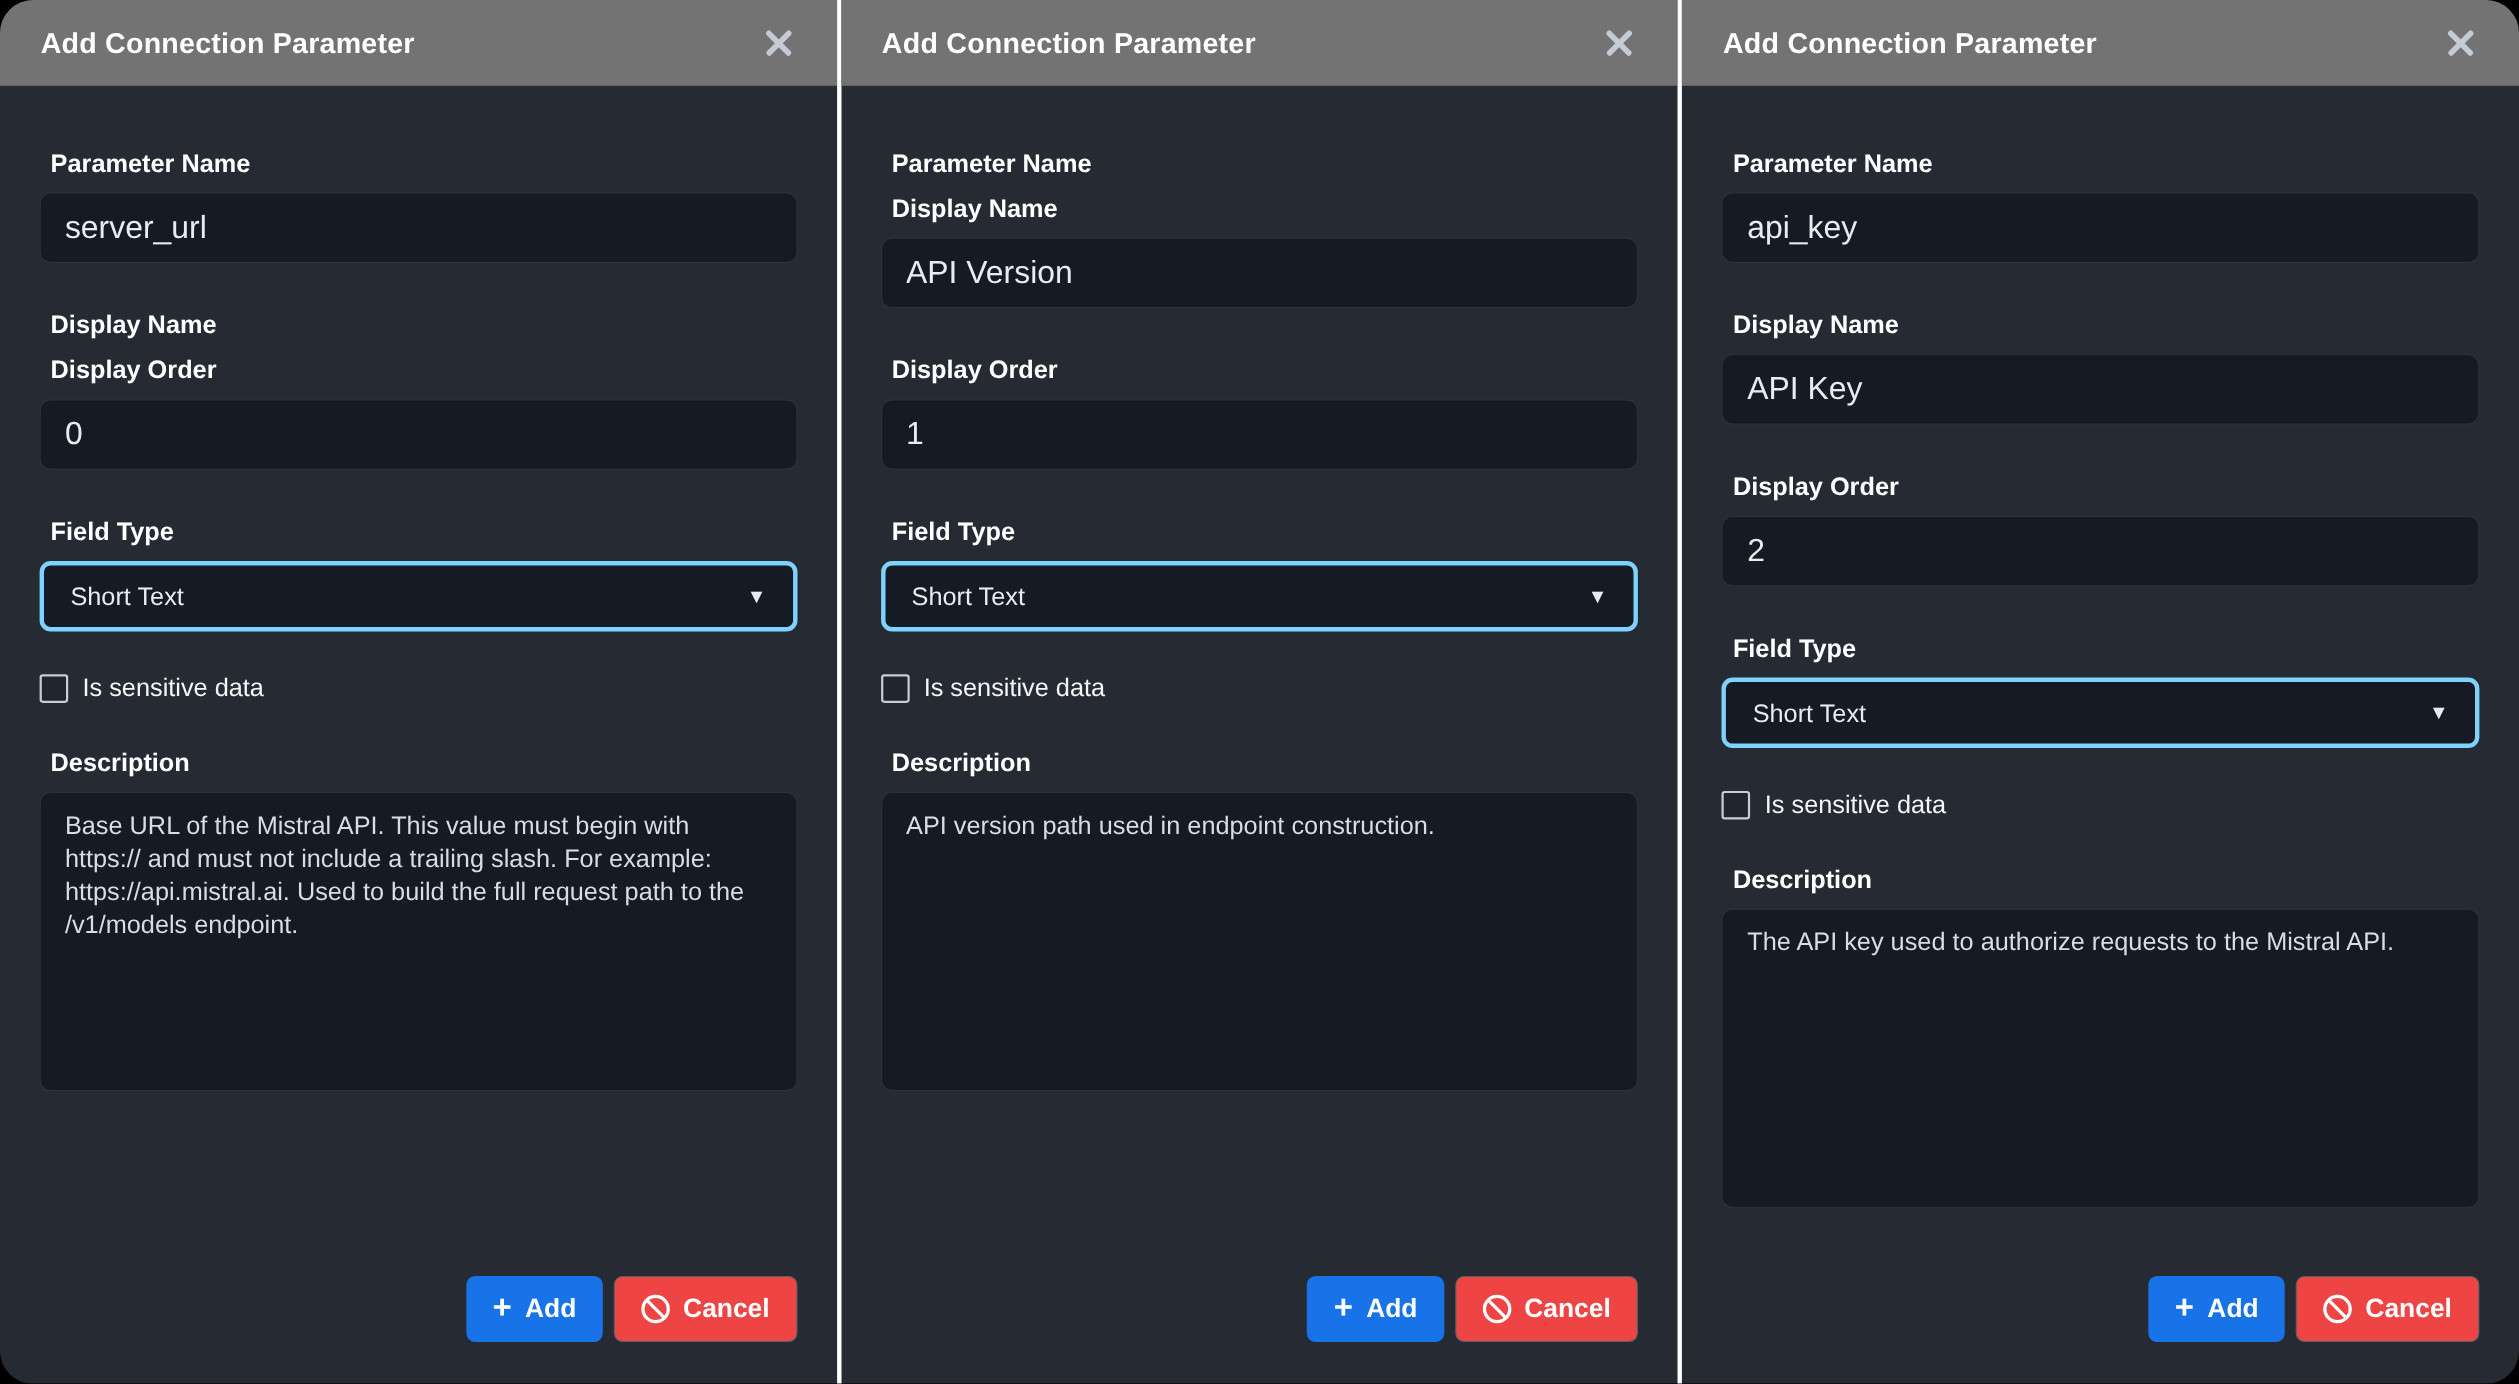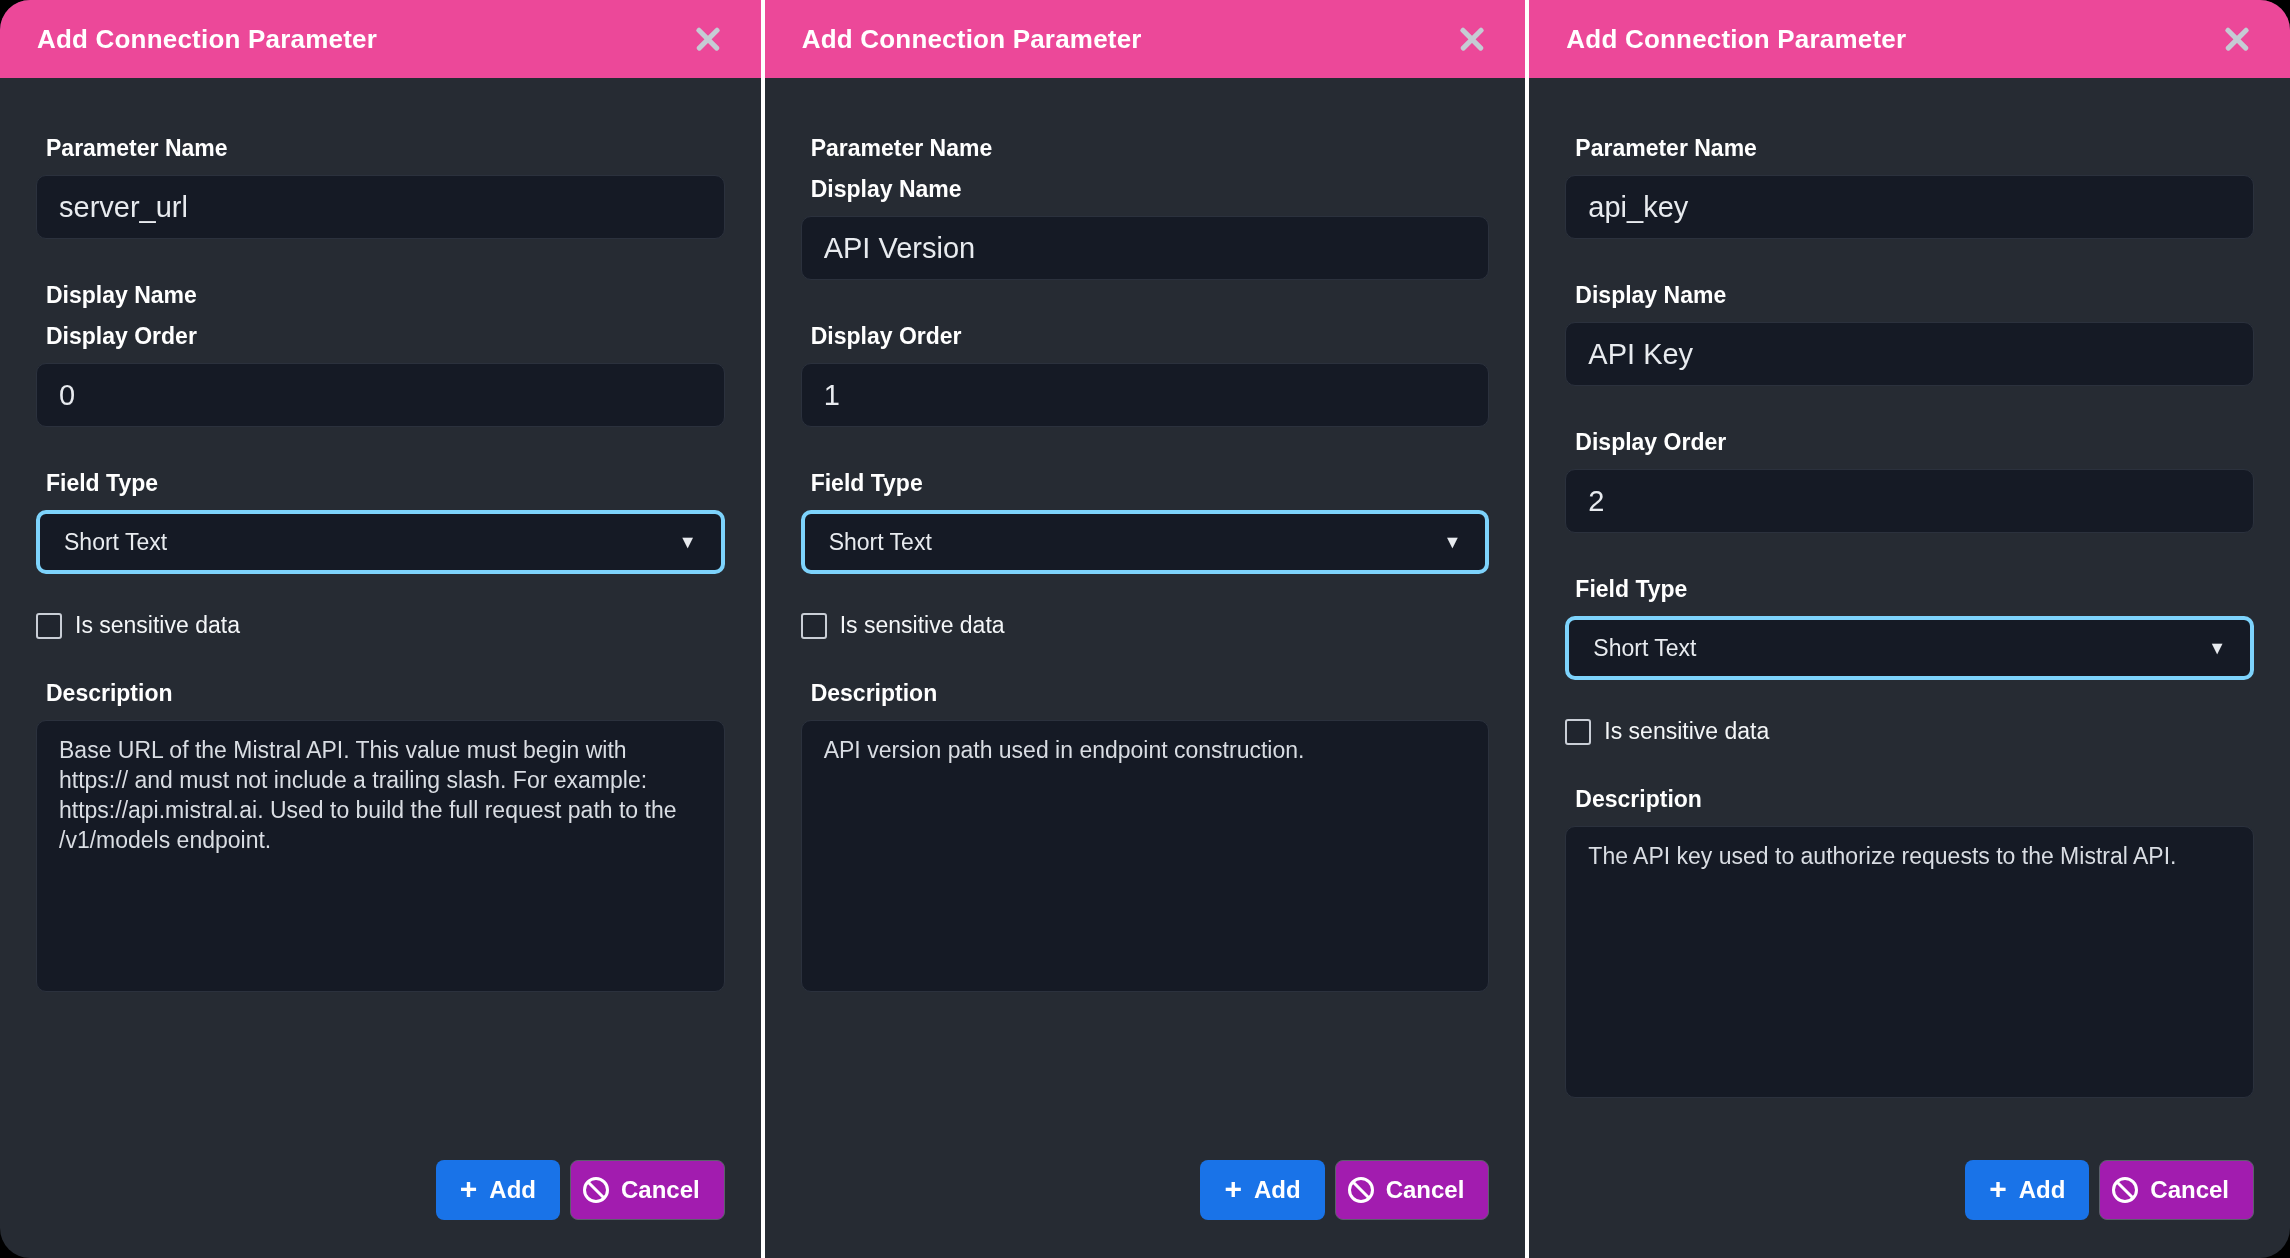--- a/index.html
+++ b/index.html
@@ -21,21 +21,21 @@
     min-width: 0;
     display: flex;
     flex-direction: column;
     background: #262B33;
   }
   .panel + .panel { border-left: 4px solid #ffffff; }
 
   .dialog-header {
     height: 78px;
     flex: 0 0 78px;
-    background: #ec4899;
+    background: #737373;
     display: flex;
     align-items: center;
     justify-content: space-between;
     padding: 0 34px 0 37px;
   }
   .dialog-title {
     color: #ffffff;
     font-size: 26px;
     font-weight: 700;
     letter-spacing: 0.2px;
@@ -160,24 +160,23 @@
     padding: 0 24px;
   }
   .btn-add { background: #1973E8; }
   .plus-icon {
     font-size: 30px;
     font-weight: 700;
     line-height: 1;
     margin-top: -3px;
   }
   .btn-cancel {
-    background: #a21caf;
+    background: #ef4444;
     border: 1px solid #5B616B;
     border: 1px solid #5B616B;
-    padding-left: 12px;
   }
   .ban-icon {
     width: 26px; height: 26px;
     border: 3px solid #ffffff;
     border-radius: 50%;
     position: relative;
     flex: 0 0 auto;
   }
   .ban-icon::after {
     content: "";

